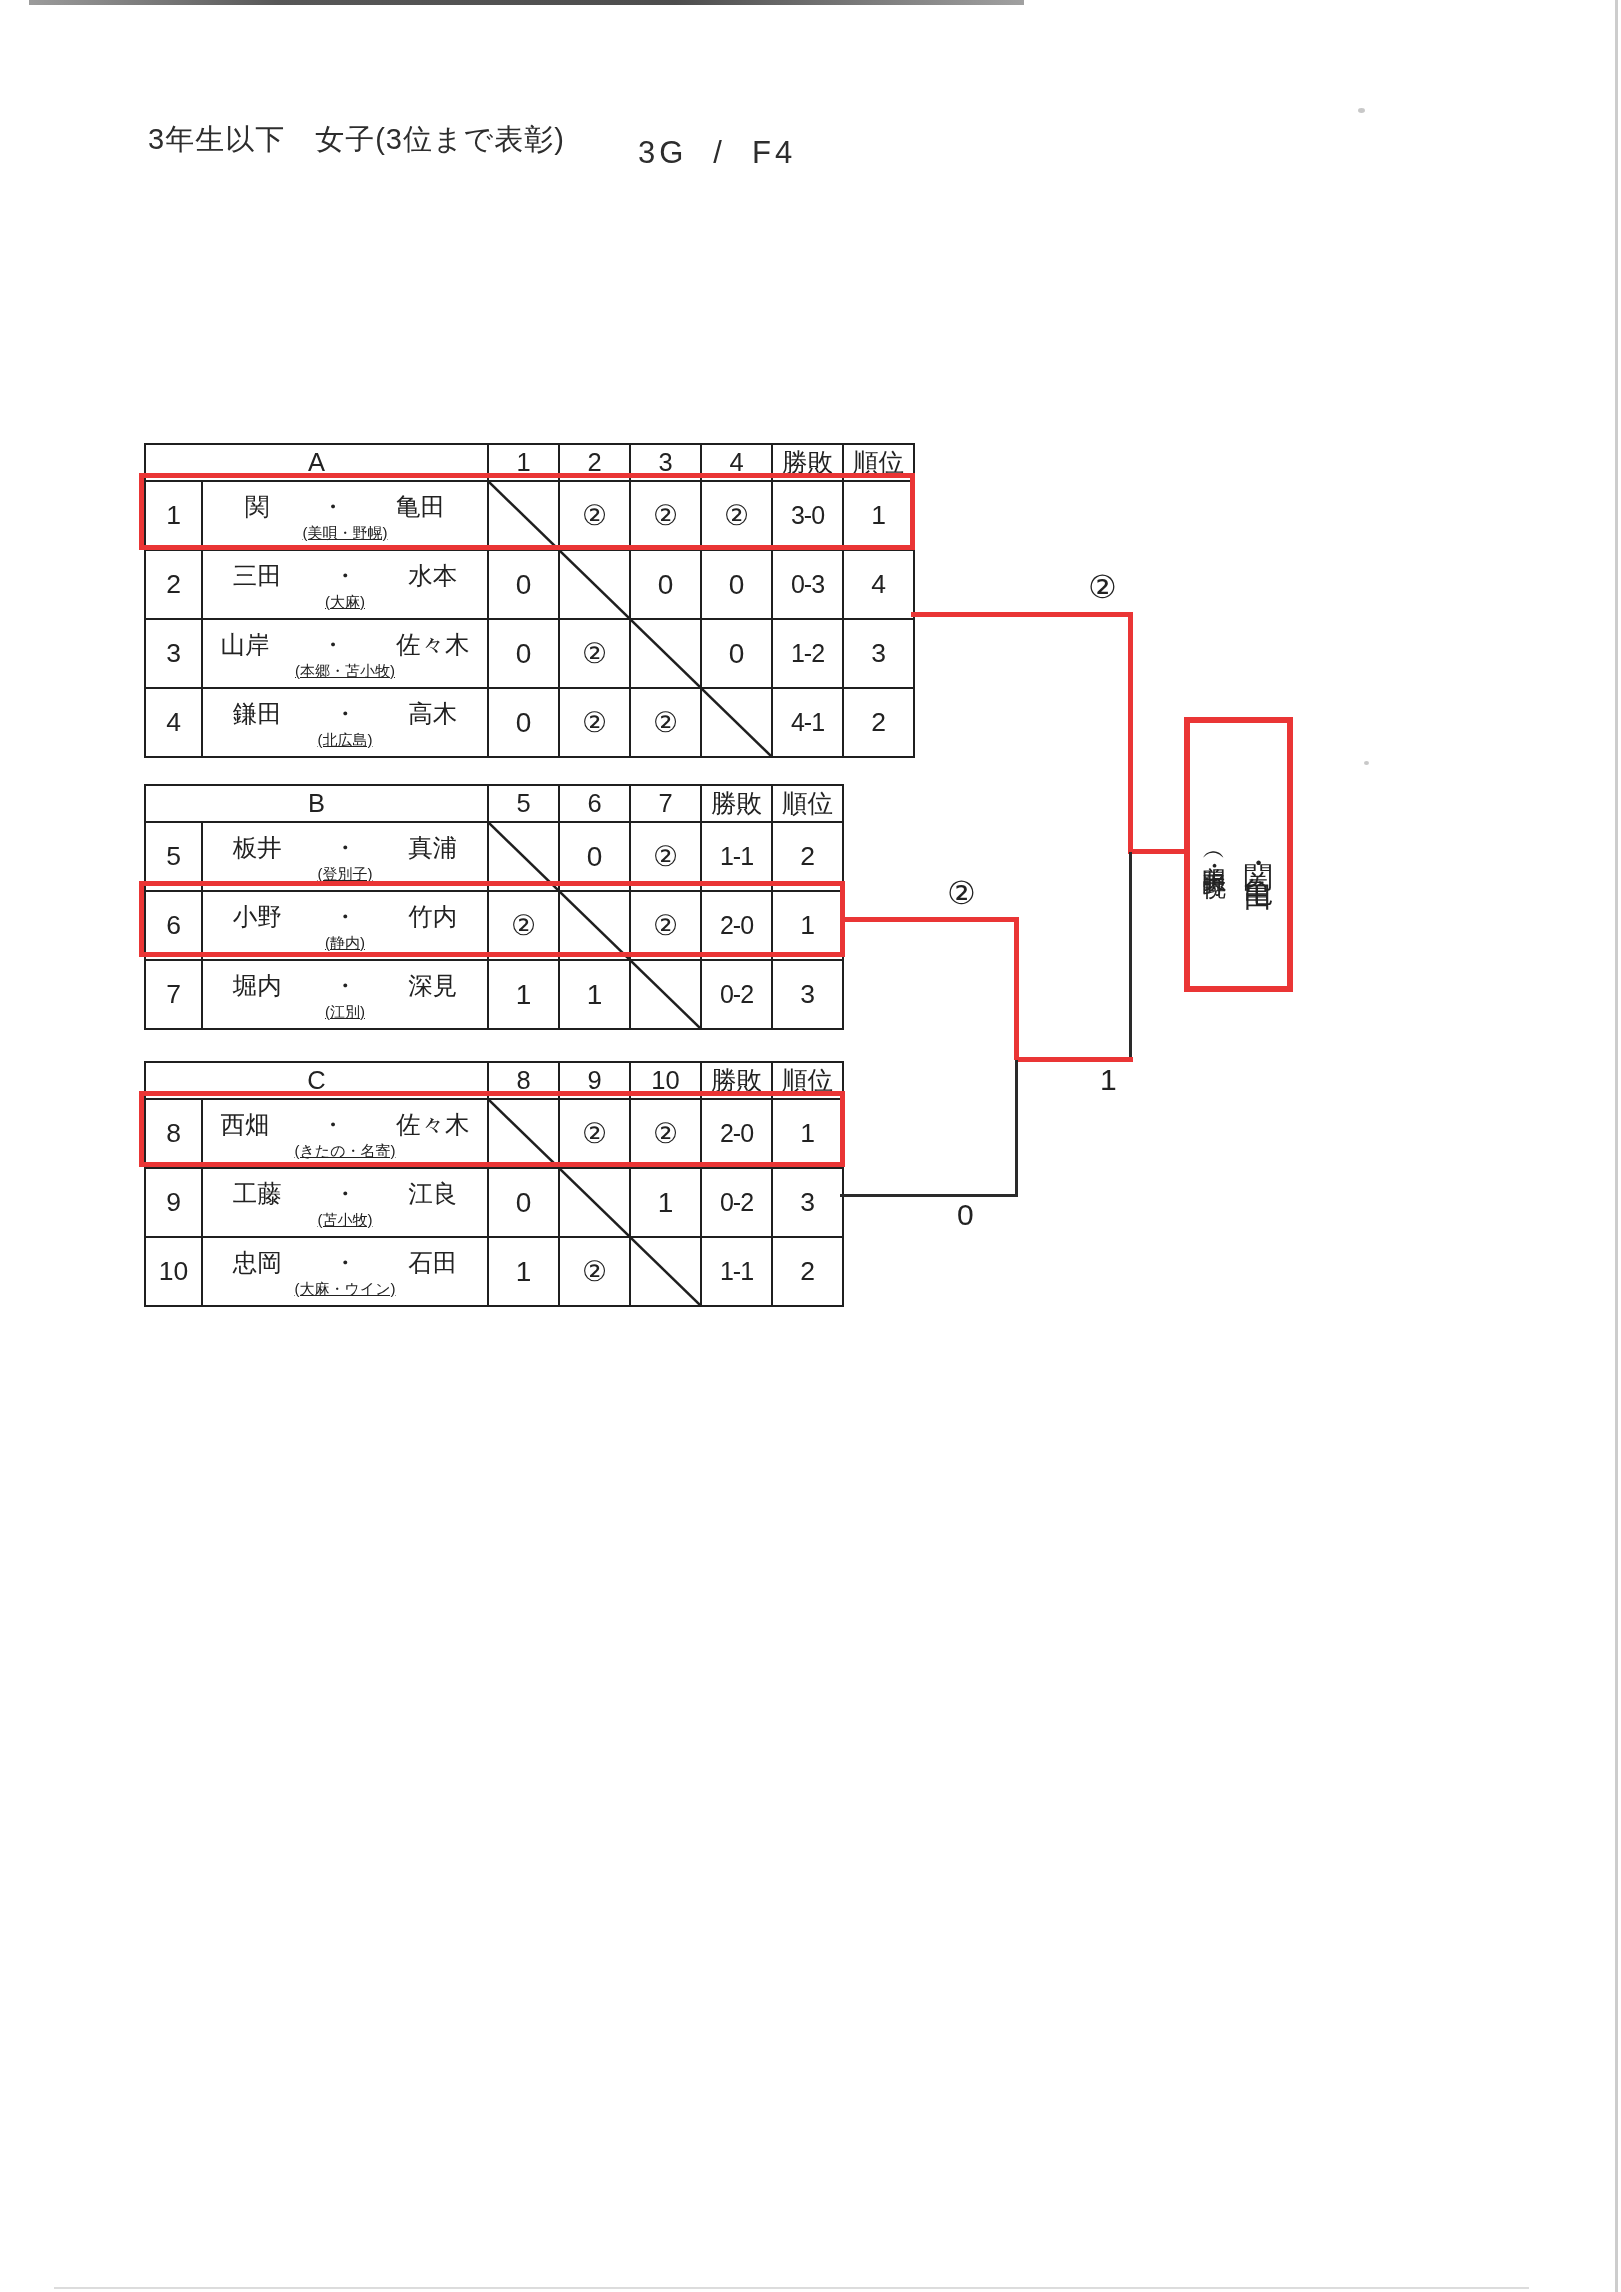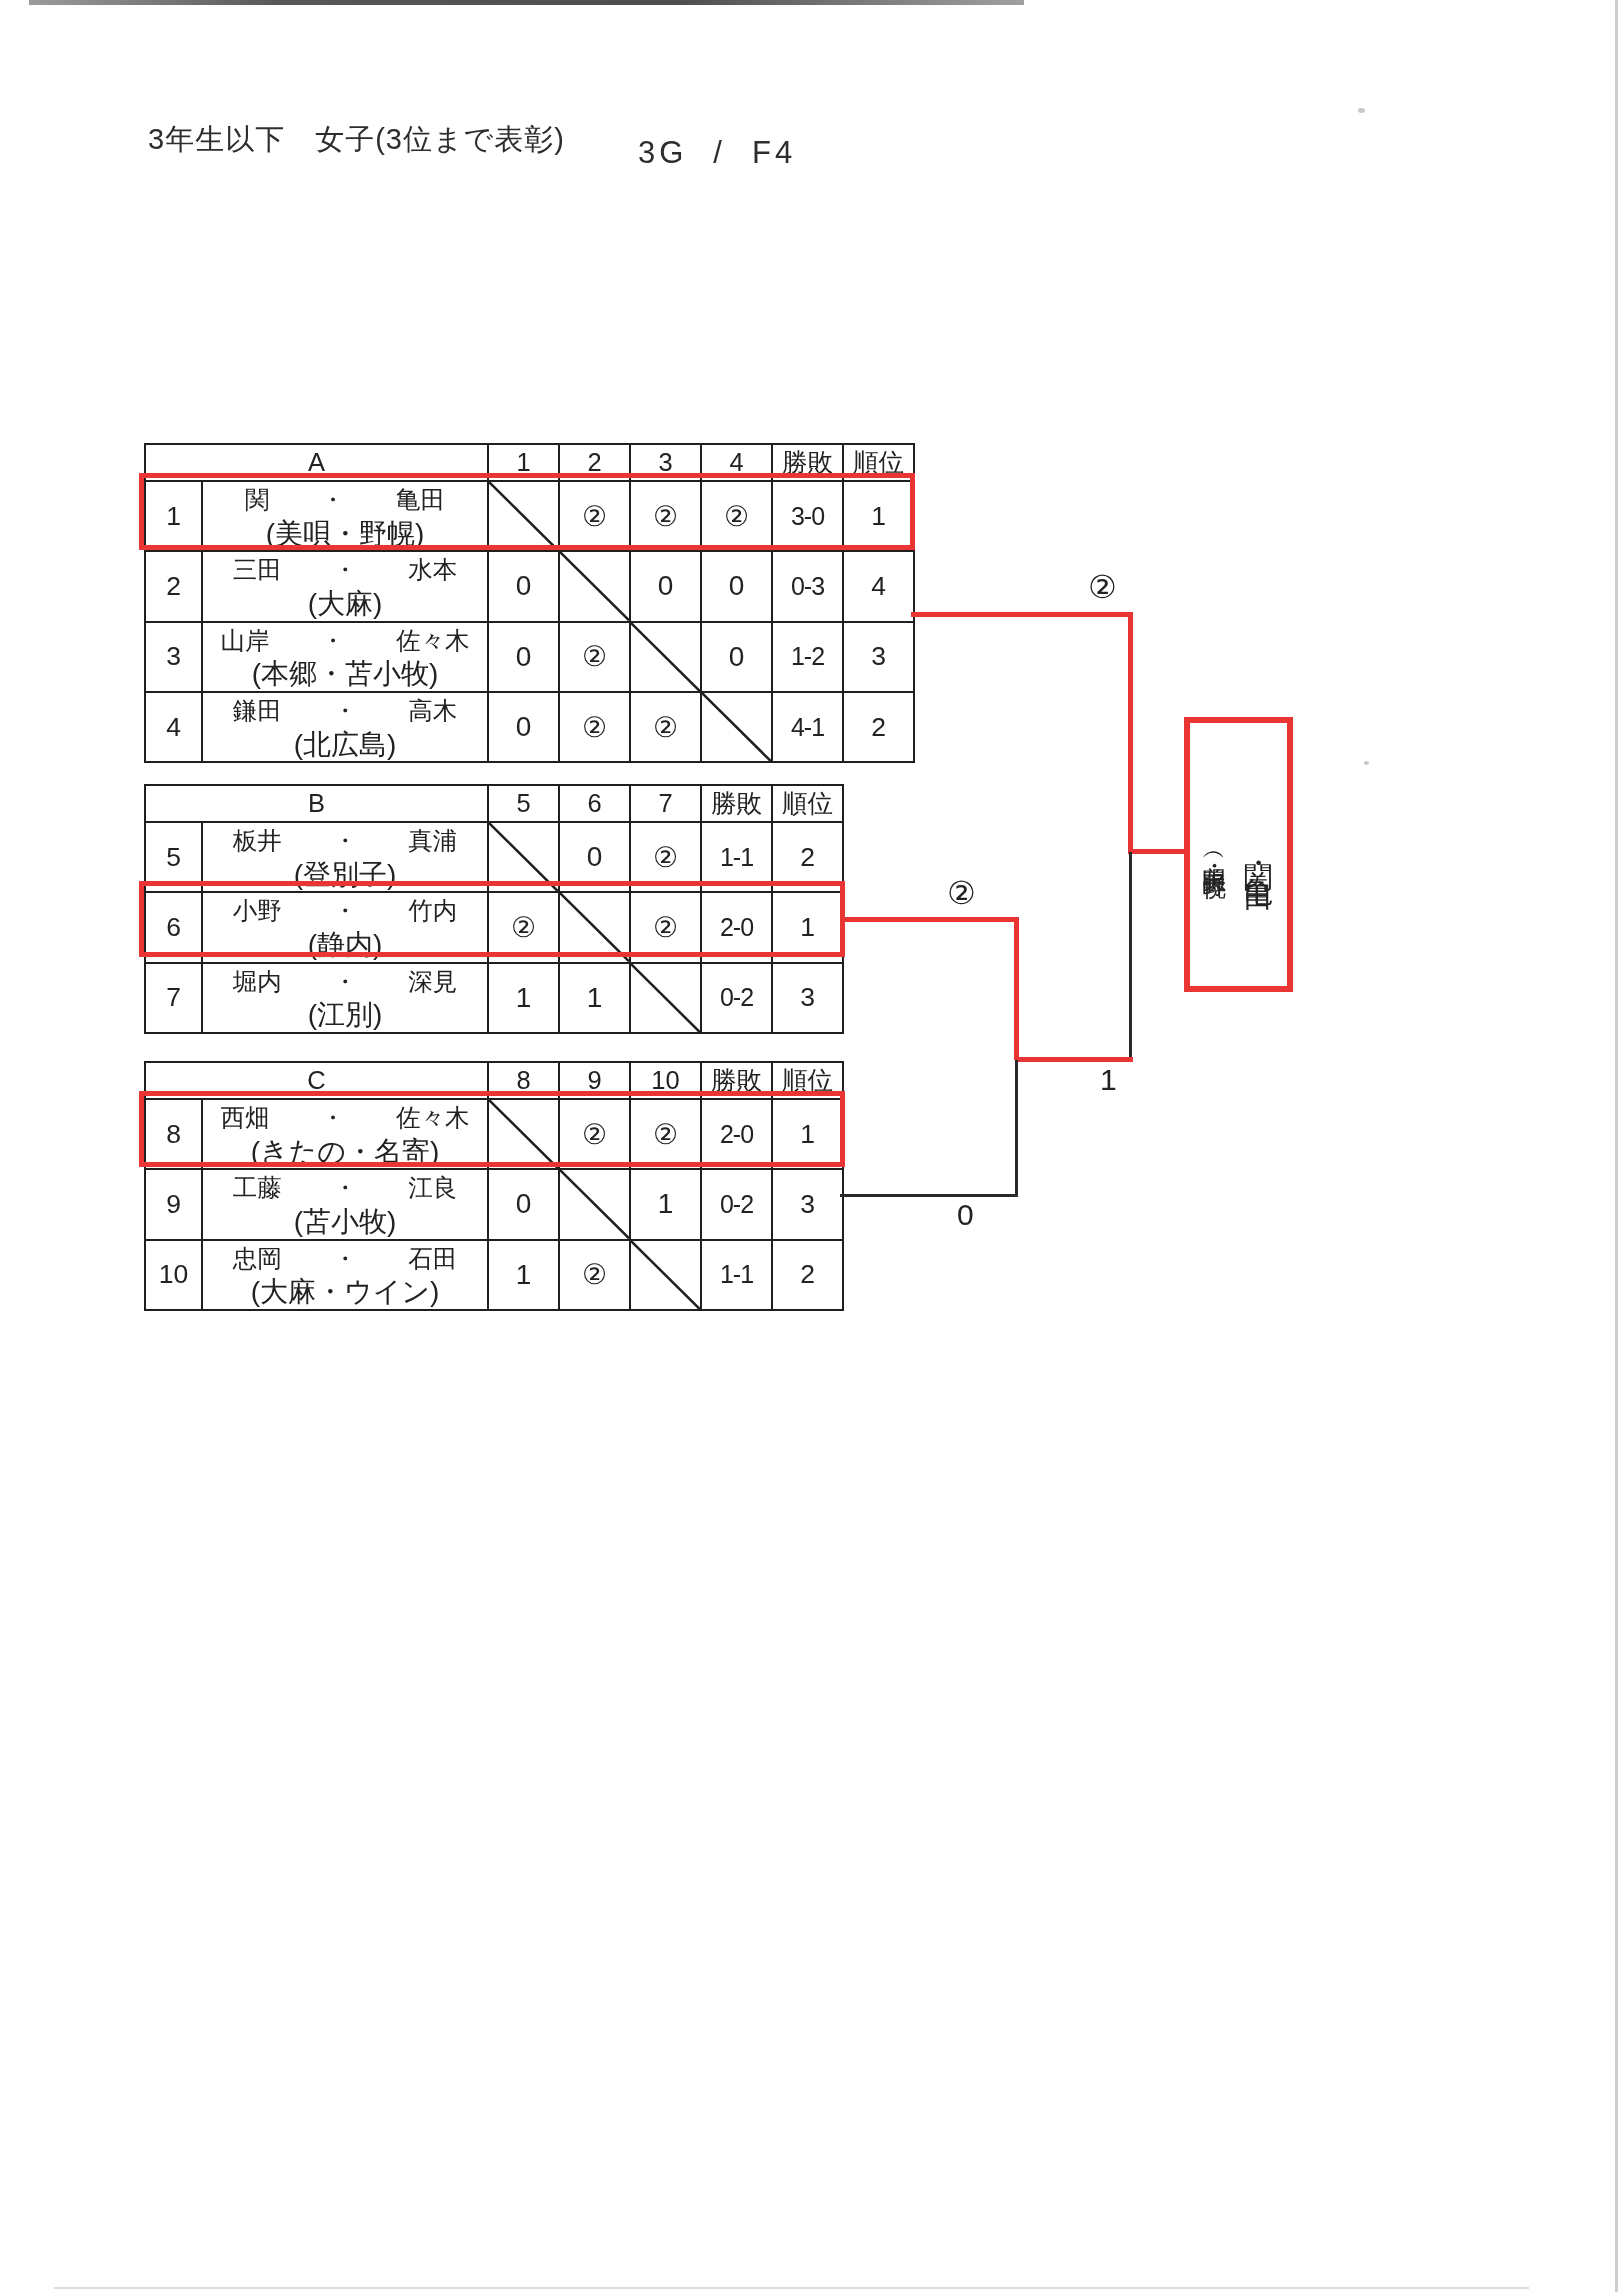--- a/index.html
+++ b/index.html
@@ -16,21 +16,21 @@
   table.grid{border:2.9px solid #1f1f1f;}
   tr.hrow td{height:35px;font-size:25.5px;line-height:1;}
   tr.drow td{height:67px;}
   td.ghead{font-size:26.5px;}
   td.num{font-size:26.5px;}
   td.sc{font-size:28px;position:relative;}
   td.wl{font-size:25px;letter-spacing:-1px;}
   td.rk{font-size:26.5px;}
   td.name{font-size:24.5px;}
   .pair{display:flex;justify-content:center;align-items:baseline;gap:51px;line-height:1.1;margin-top:4.9px;}
-  .club{font-size:28px;line-height:1.2;margin-top:2.9px;}
+  .club{font-size:15px;line-height:1.2;margin-top:2.9px;text-decoration:underline;}
   .diag-svg{position:absolute;left:0;top:0;width:100%;height:100%;display:block;}
 
   
   .hl{position:absolute;border:5.9px solid #ea3535;box-sizing:border-box;background:transparent;}
   #hl-a{left:139px;top:473px;width:776px;height:77px;}
   #hl-b{left:139px;top:881px;width:706px;height:76px;}
   #hl-c{left:139px;top:1091px;width:706px;height:76px;}
 
   
   .rline{position:absolute;background:#ea3535;}

